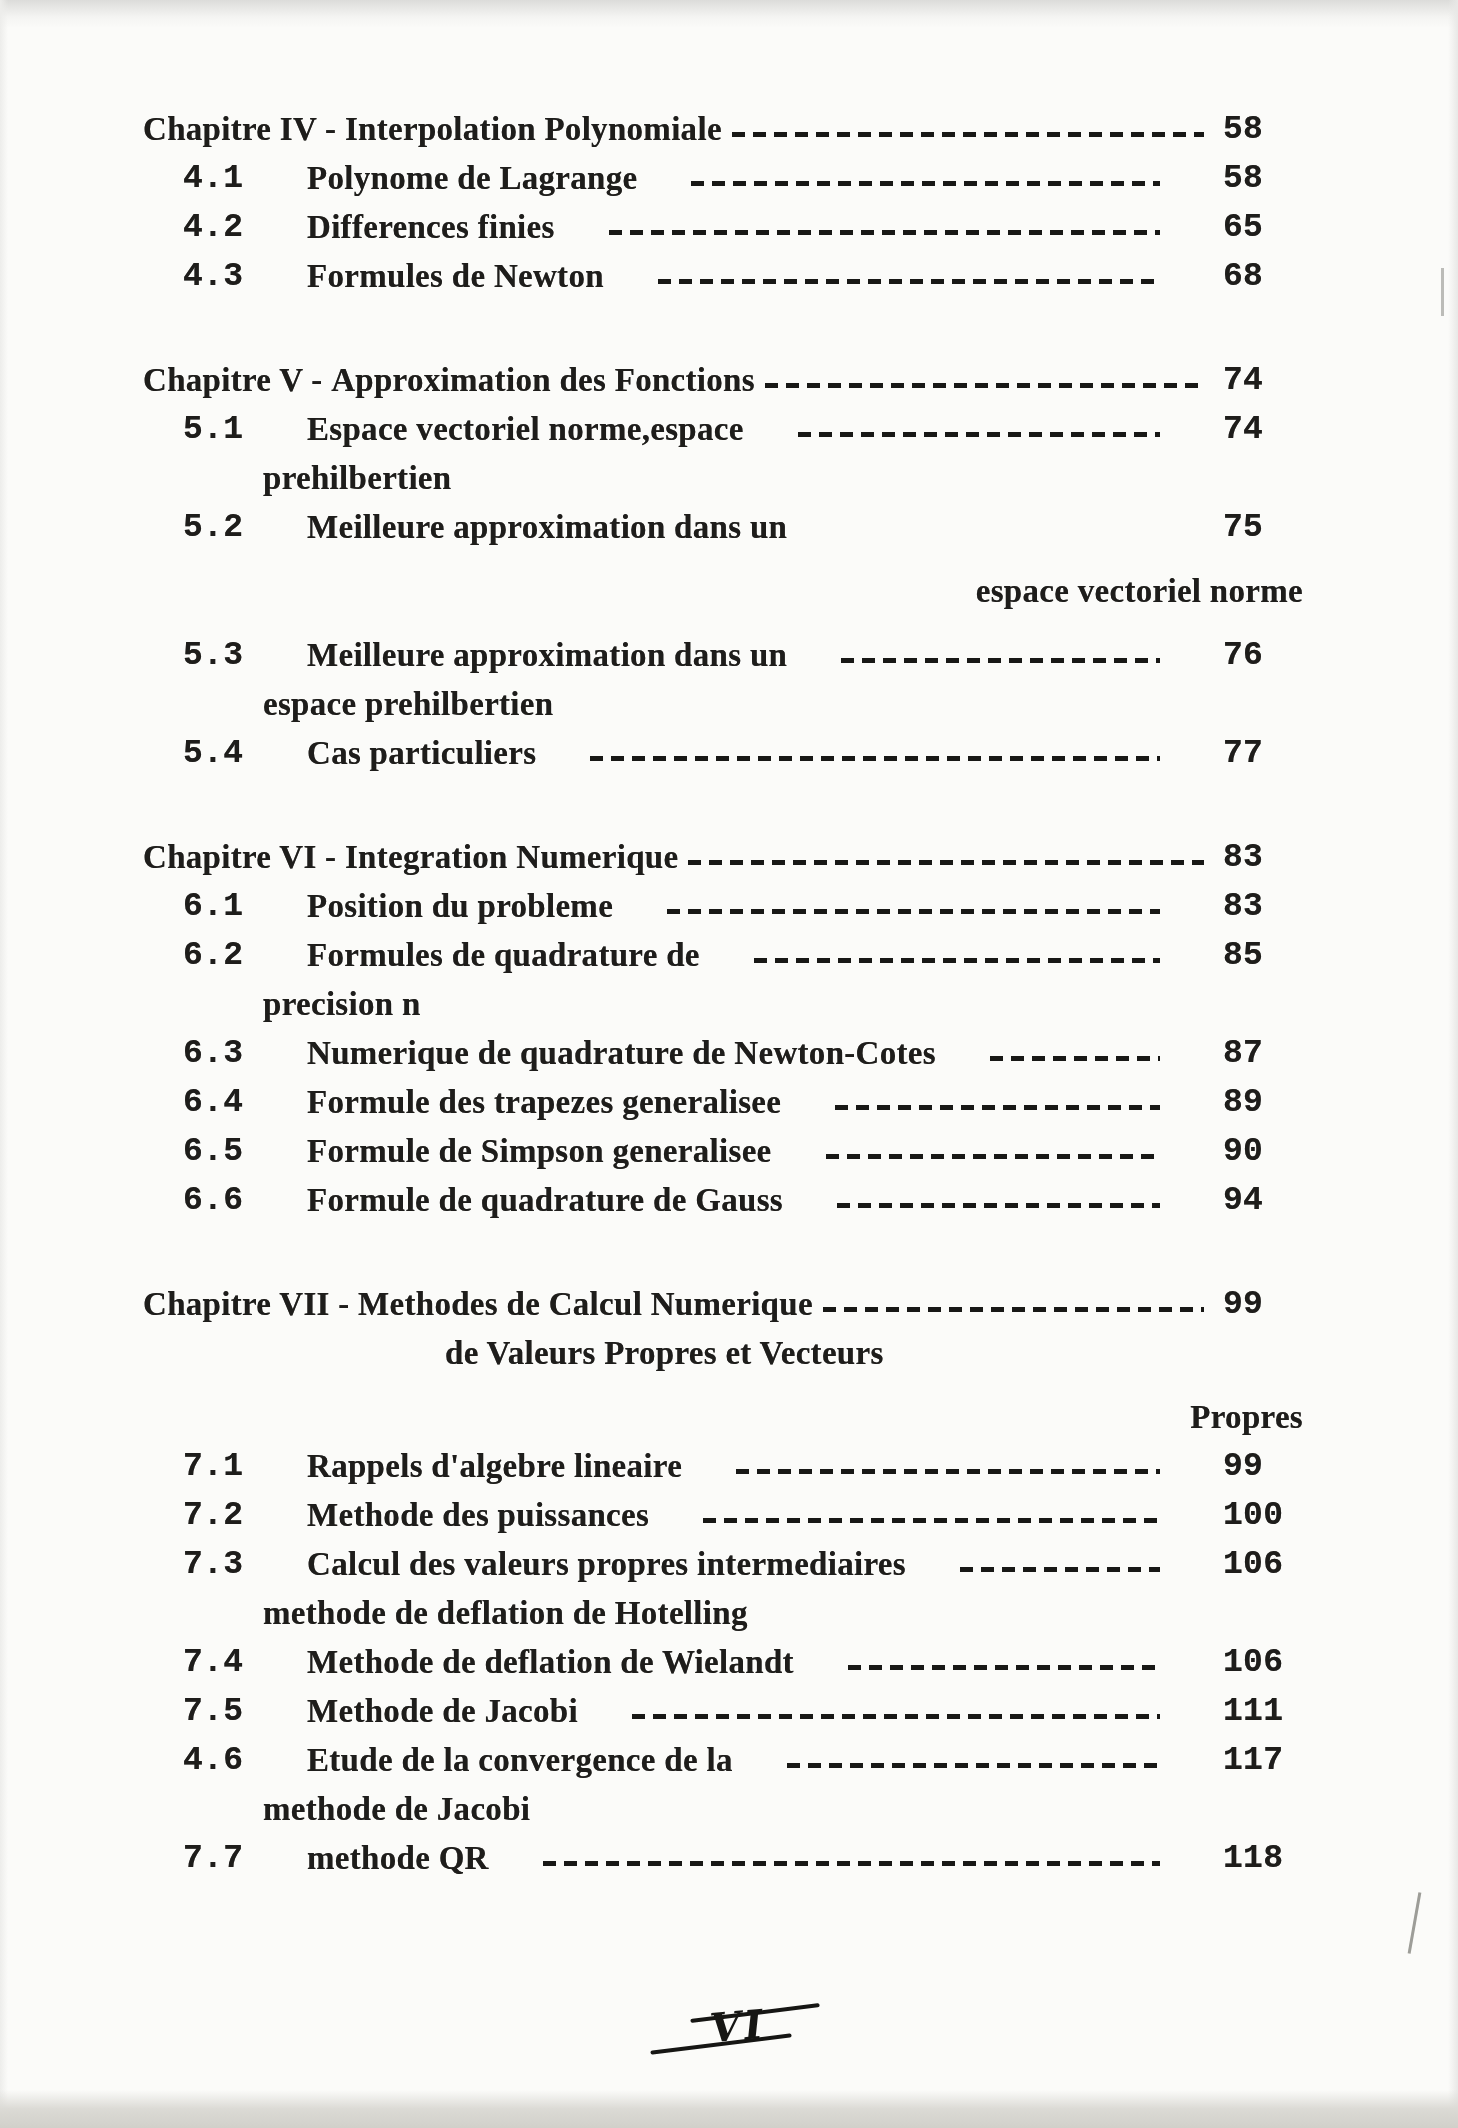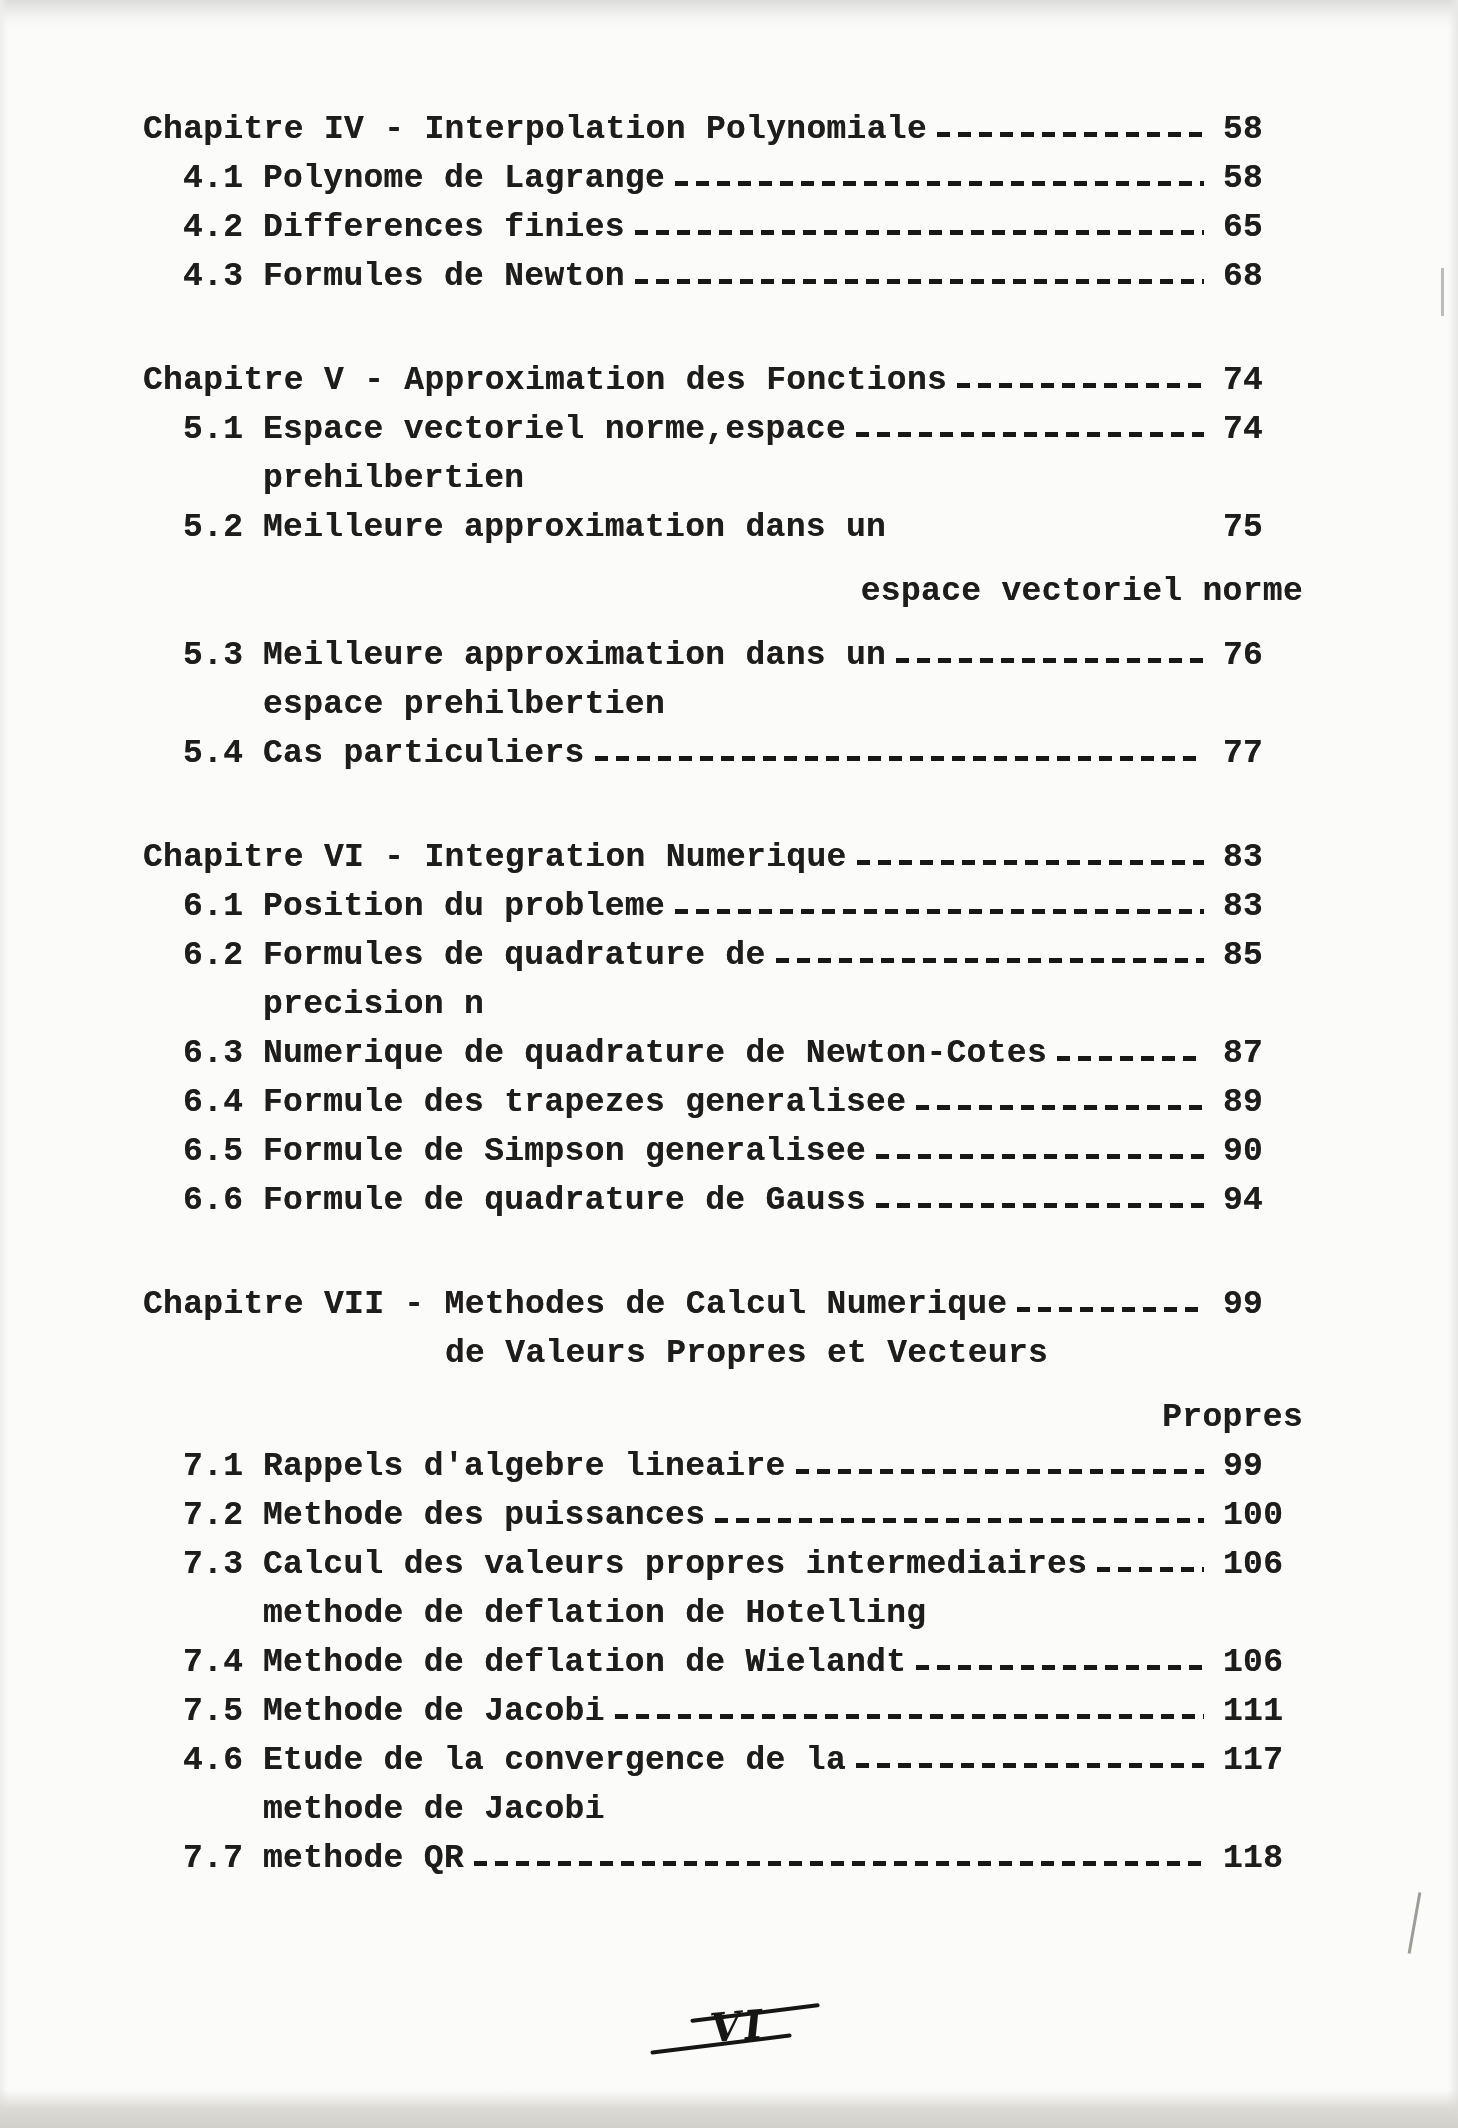--- a/index.html
+++ b/index.html
@@ -13,23 +13,23 @@
     position:absolute; inset:0;
     padding:105px 155px 0 143px; box-sizing:border-box;
   }
   .section + .section { margin-top:55px; }
   .row {
     display:flex; align-items:center; height:49px;
     font-size:33px; font-weight:700; letter-spacing:0.3px;
     white-space:pre; text-shadow:0 0 0.6px rgba(30,29,27,0.65);
   }
   .row span { white-space:pre; }
-  .item-row { margin-left:40px; }
+  .item-row { margin-left:40px;gap:44px; }
   .item-row .num { flex:0 0 80px; }
-  .row .label { flex:0 0 auto; }
+  .row .label { flex:0 0 auto;font-family:Liberation Serif, serif; }
   .leader {
     flex:1 1 auto; height:5px; margin:9px 19px 0 10px;
     background:repeating-linear-gradient(90deg,#181816 0 13px,transparent 13px 21px);
   }
   .leader.none { visibility:hidden; }
   .page-no { flex:0 0 80px; text-align:left; }
   .cont-item { margin-left:120px; }
   .cont-ch { margin-left:302px; }
   .gap-above { margin-top:15px;justify-content:flex-end; }
 

